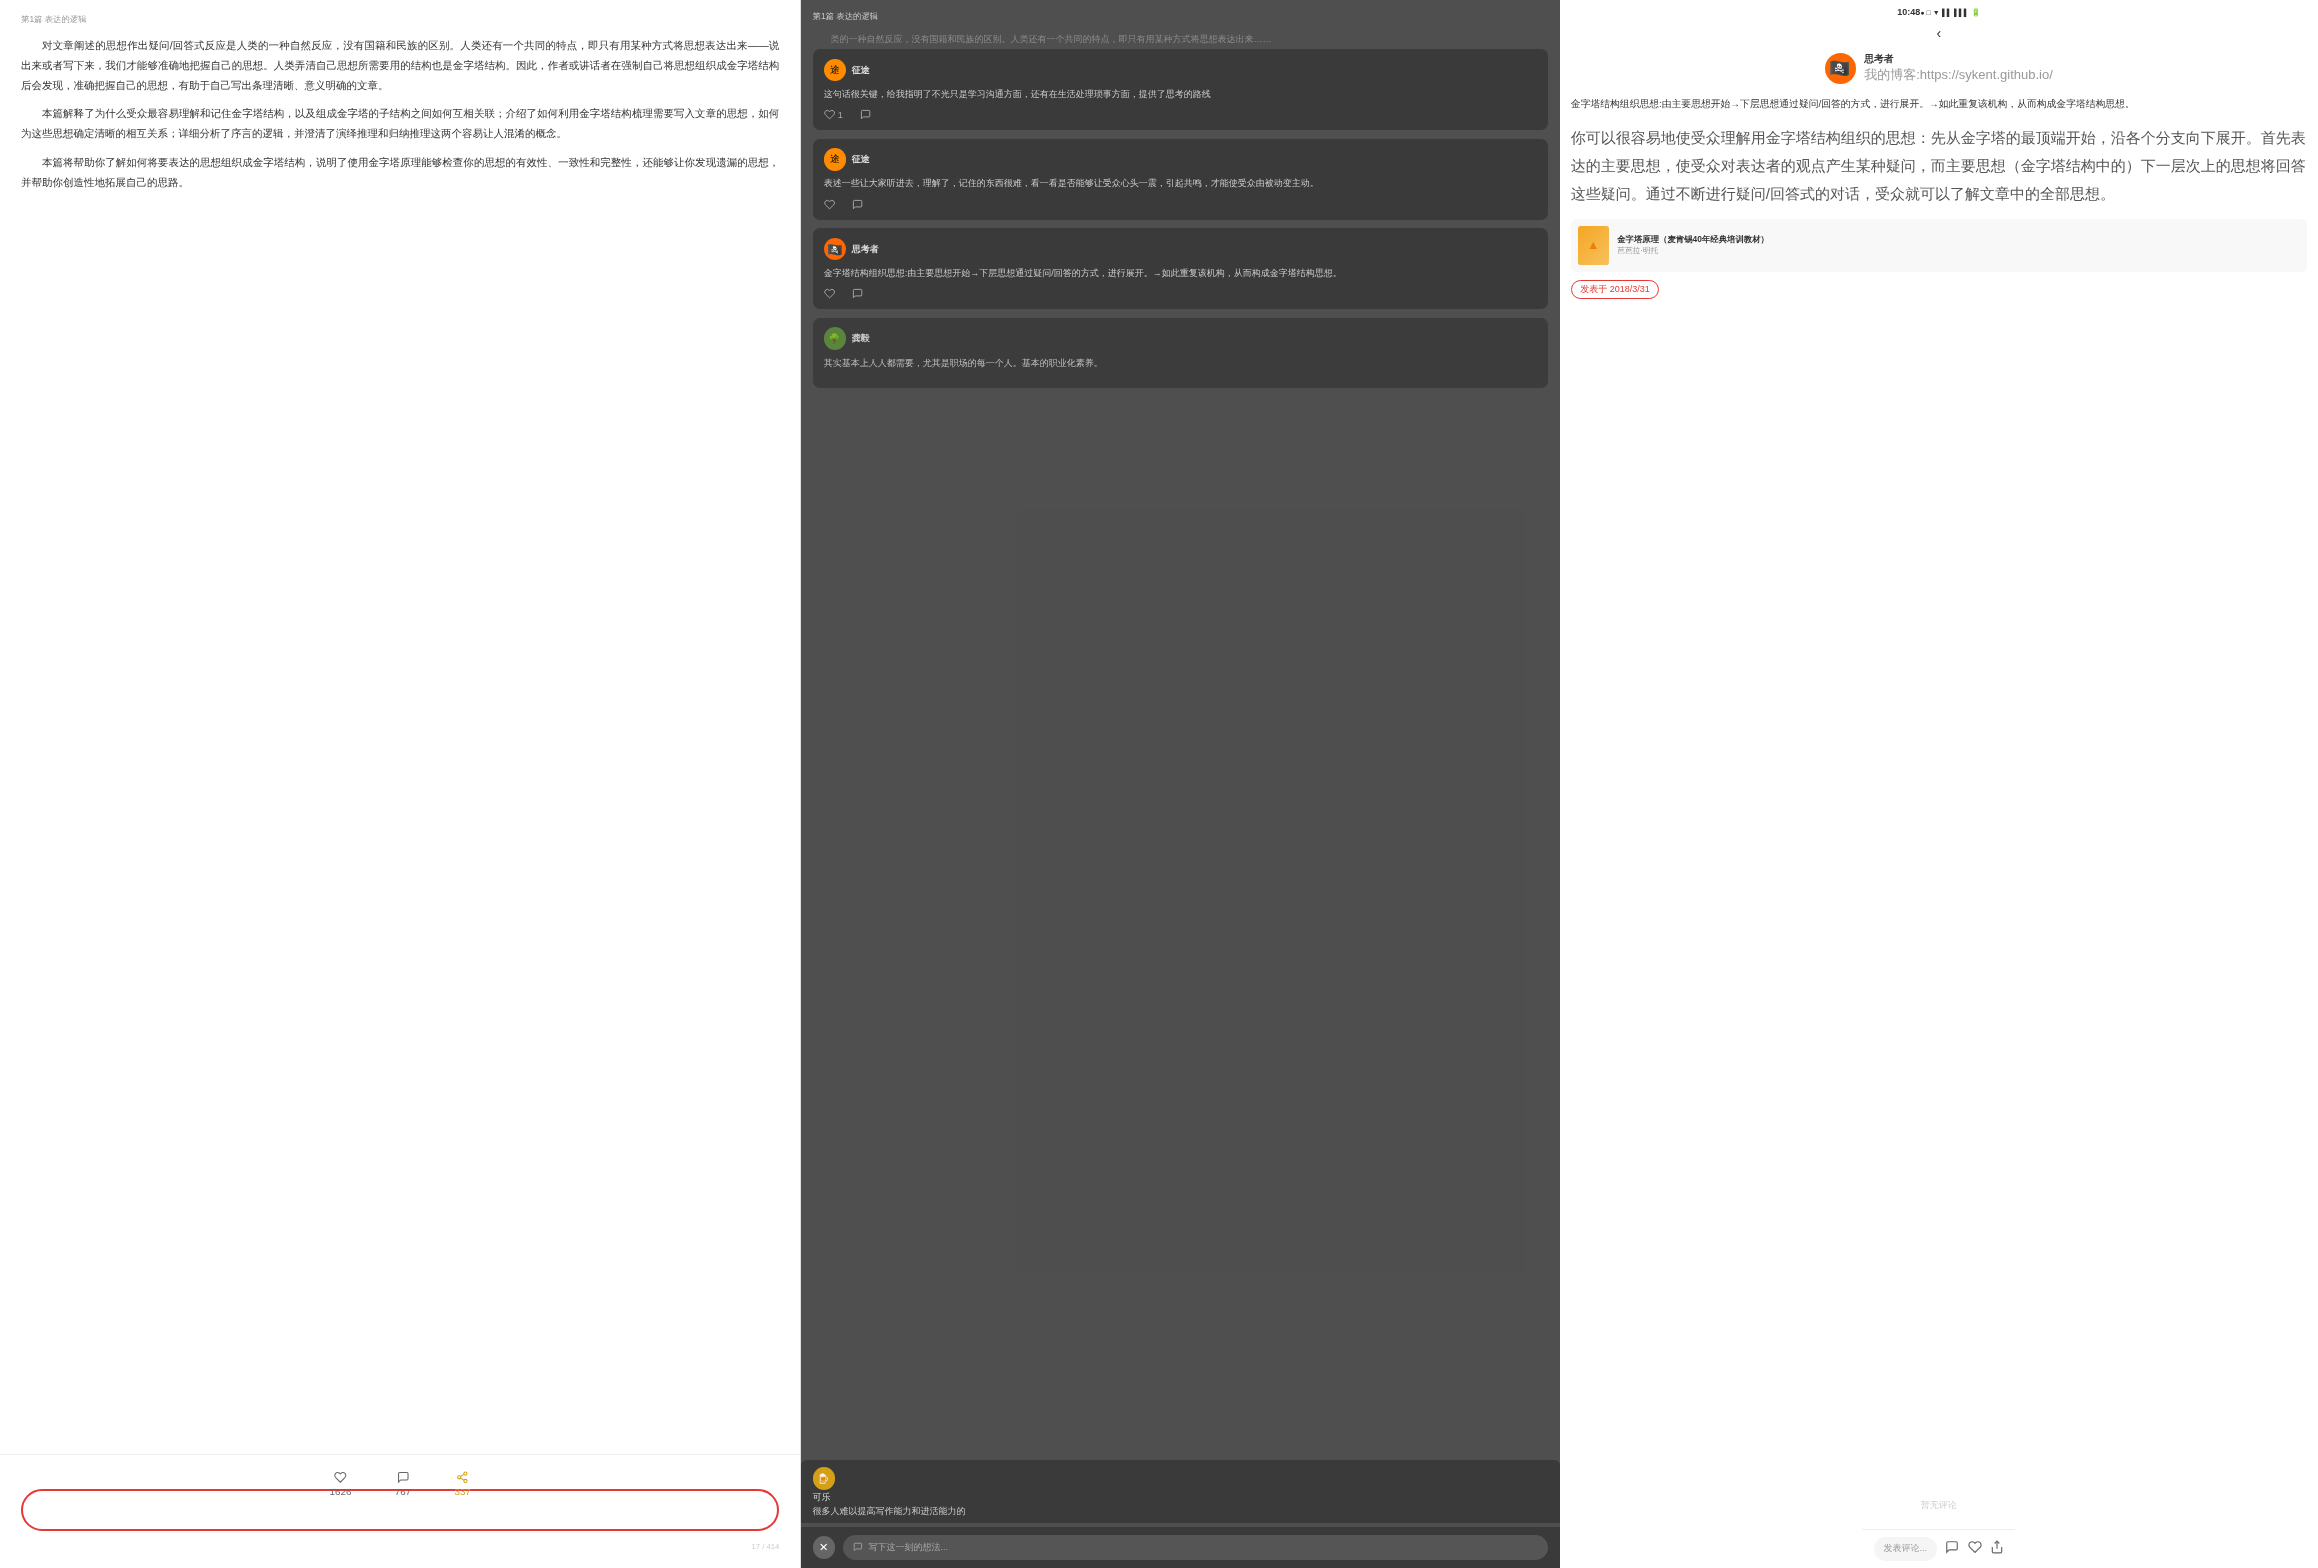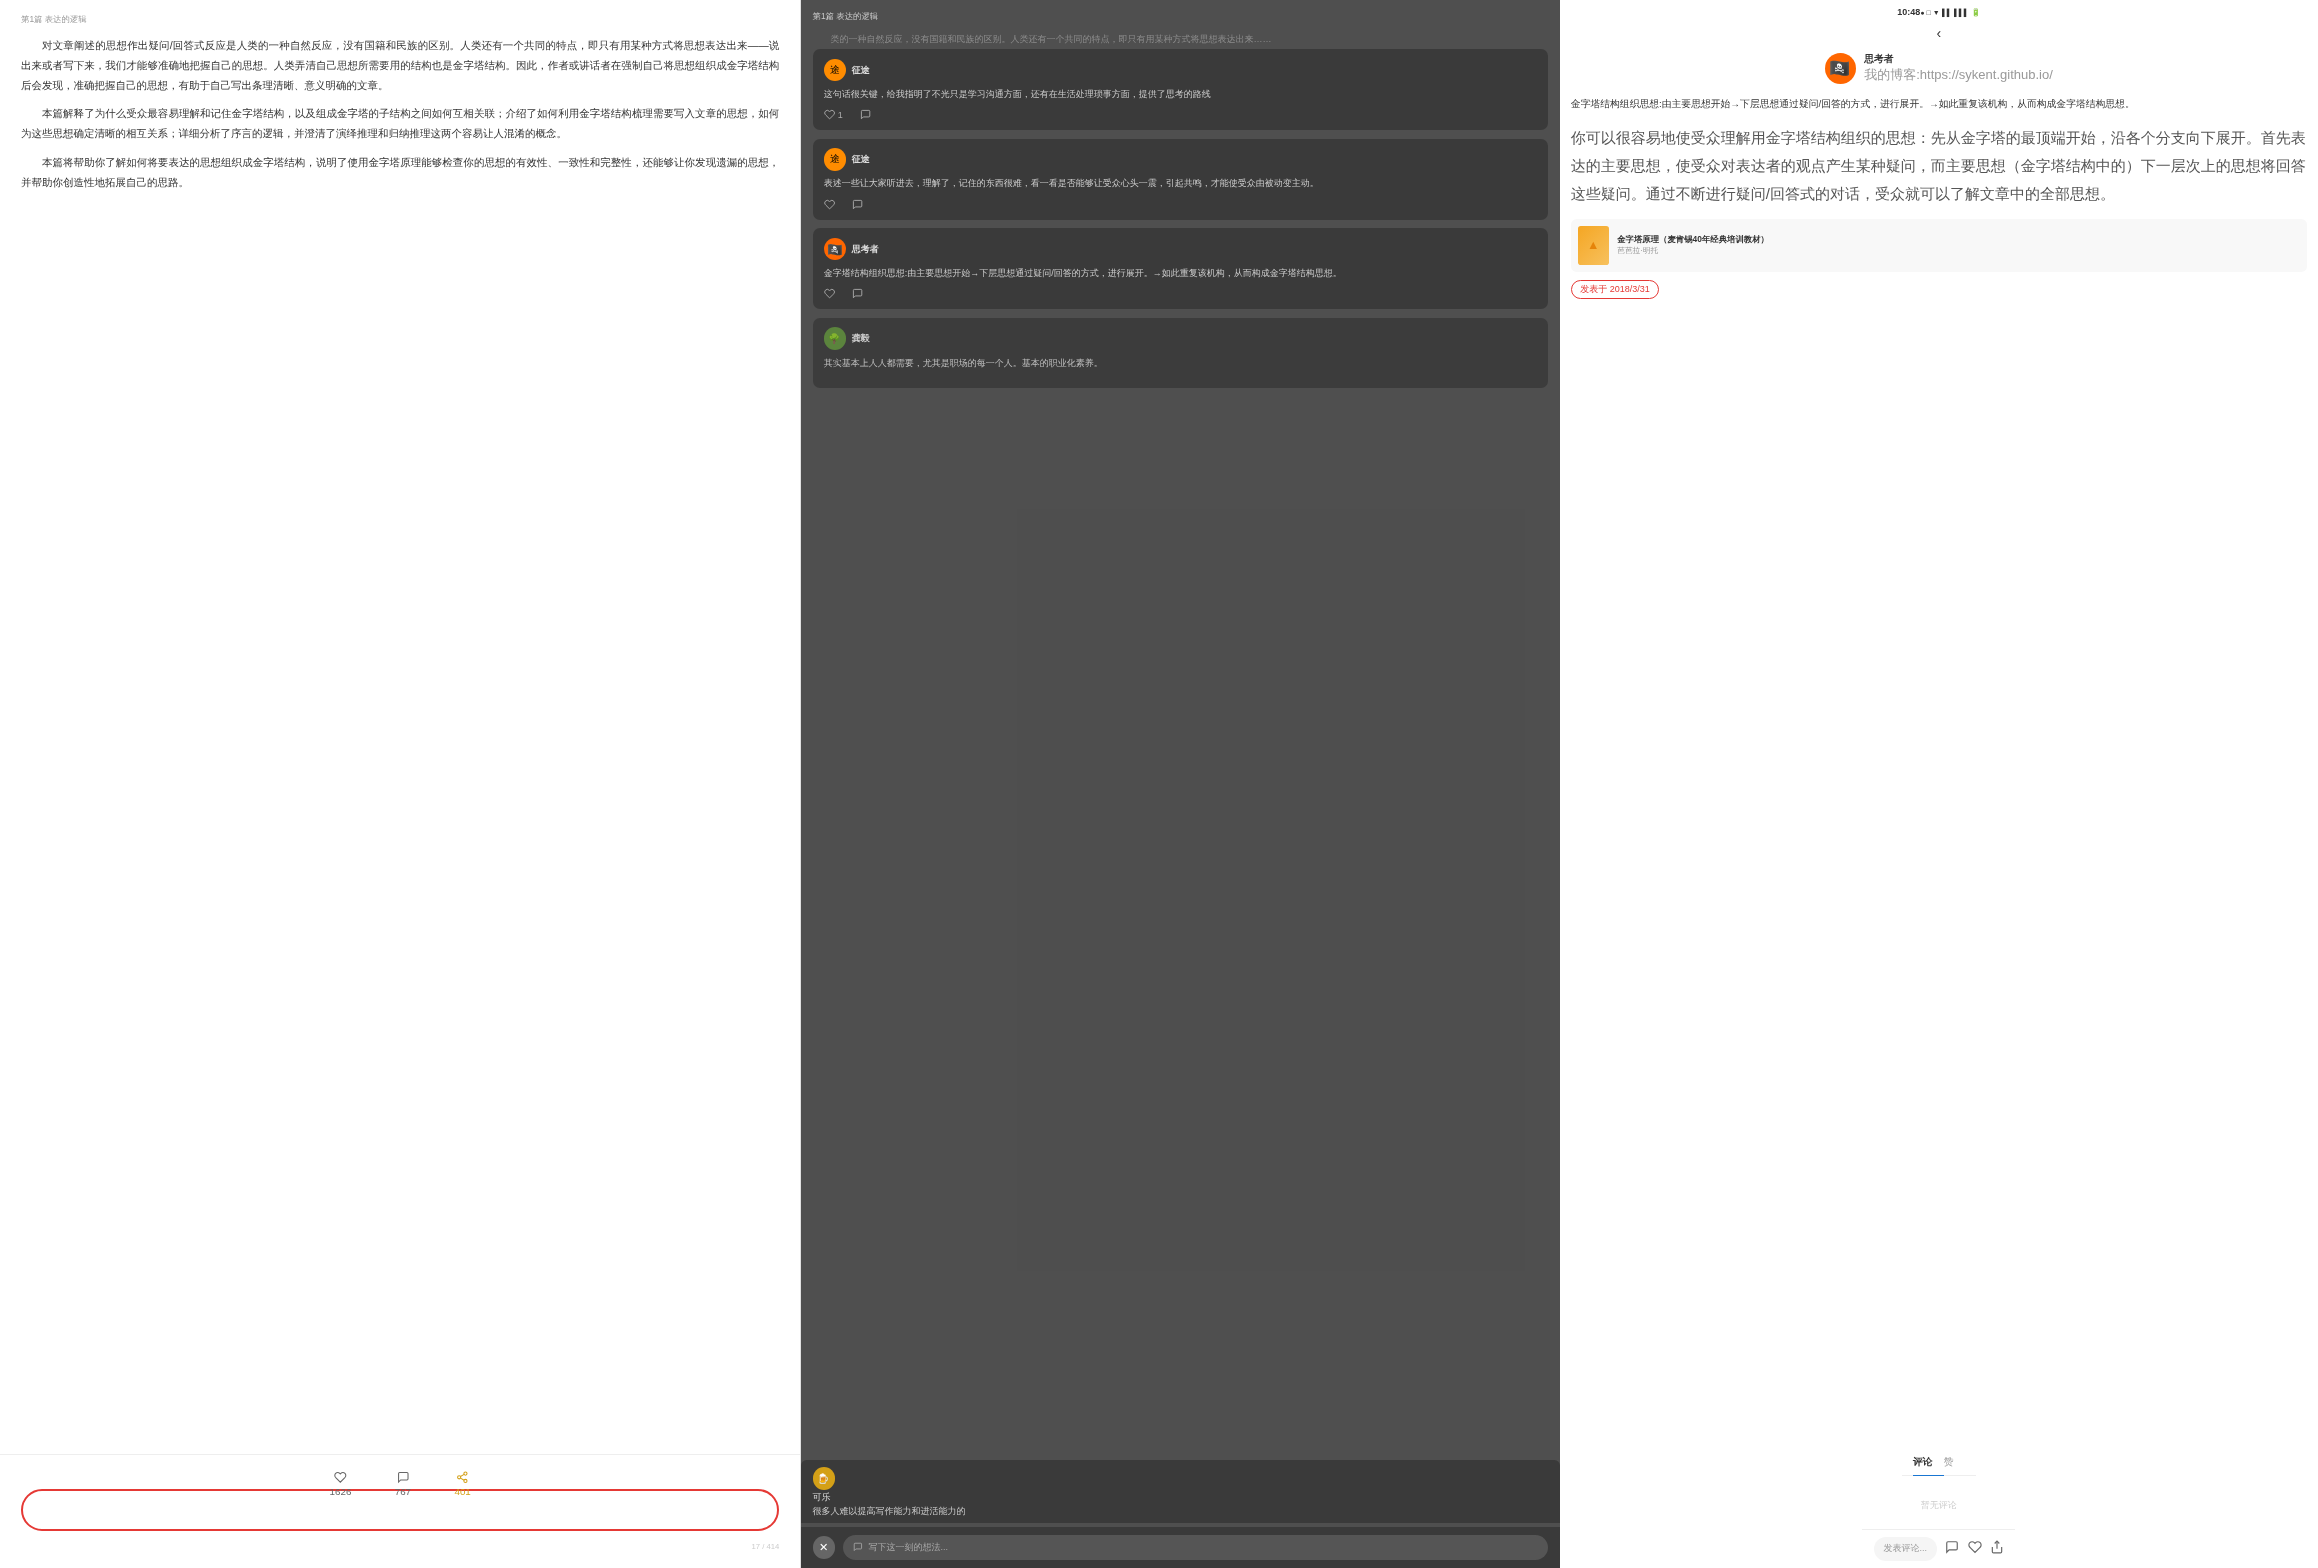--- a/index.html
+++ b/index.html
@@ -478,21 +478,21 @@
         <span class="count">767</span>
       </div>
       <div class="action-btn">
         <svg width="12.6" height="12.6" viewBox="0 0 24 24" fill="none" stroke="#d4a017" stroke-width="2">
           <circle cx="18" cy="5" r="3"></circle>
             <circle cx="6" cy="12" r="3"></circle>
             <circle cx="18" cy="19" r="3"></circle>
           <line x1="8.59" y1="13.51" x2="15.42" y2="17.49"></line>
           <line x1="15.41" y1="6.51" x2="8.59" y2="10.49"></line>
         </svg>
-        <span class="count" style="color:#d4a017">401</span>
+        <span class="count" style="color:#d4a017">337</span>
       </div>
     </div>
     <div class="page-num">17 / 414</div>
   </div>
 
   <div class="panel-2">
     <div class="panel-2-inner">
 
       <div class="panel-2-content">
         <div class="chapter-title">第1篇 表达的逻辑</div>
@@ -638,24 +638,20 @@
           <div class="title">金字塔原理（麦肯锡40年经典培训教材）</div>
           <div class="author">芭芭拉·明托</div>
         </div>
       </div>
 
       <div>
         <span class="date-annotation">发表于 2018/3/31</span>
       </div>
     </div>
 
-    <div class="tabs-row">
-      <div class="tab-item active">评论</div>
-      <div class="tab-item">赞</div>
-    </div>
 
     <div class="no-comment">暂无评论</div>
 
     <div class="panel-3-footer">
       <div class="comment-input">发表评论...</div>
       <div class="footer-icon">
         <svg width="14" height="14" viewBox="0 0 24 24" fill="none" stroke="#666" stroke-width="2">
           <path d="M21 15a2 2 0 0 1-2 2H7l-4 4V5a2 2 0 0 1 2-2h14a2 2 0 0 1 2 2z"></path>
         </svg>
       </div>

